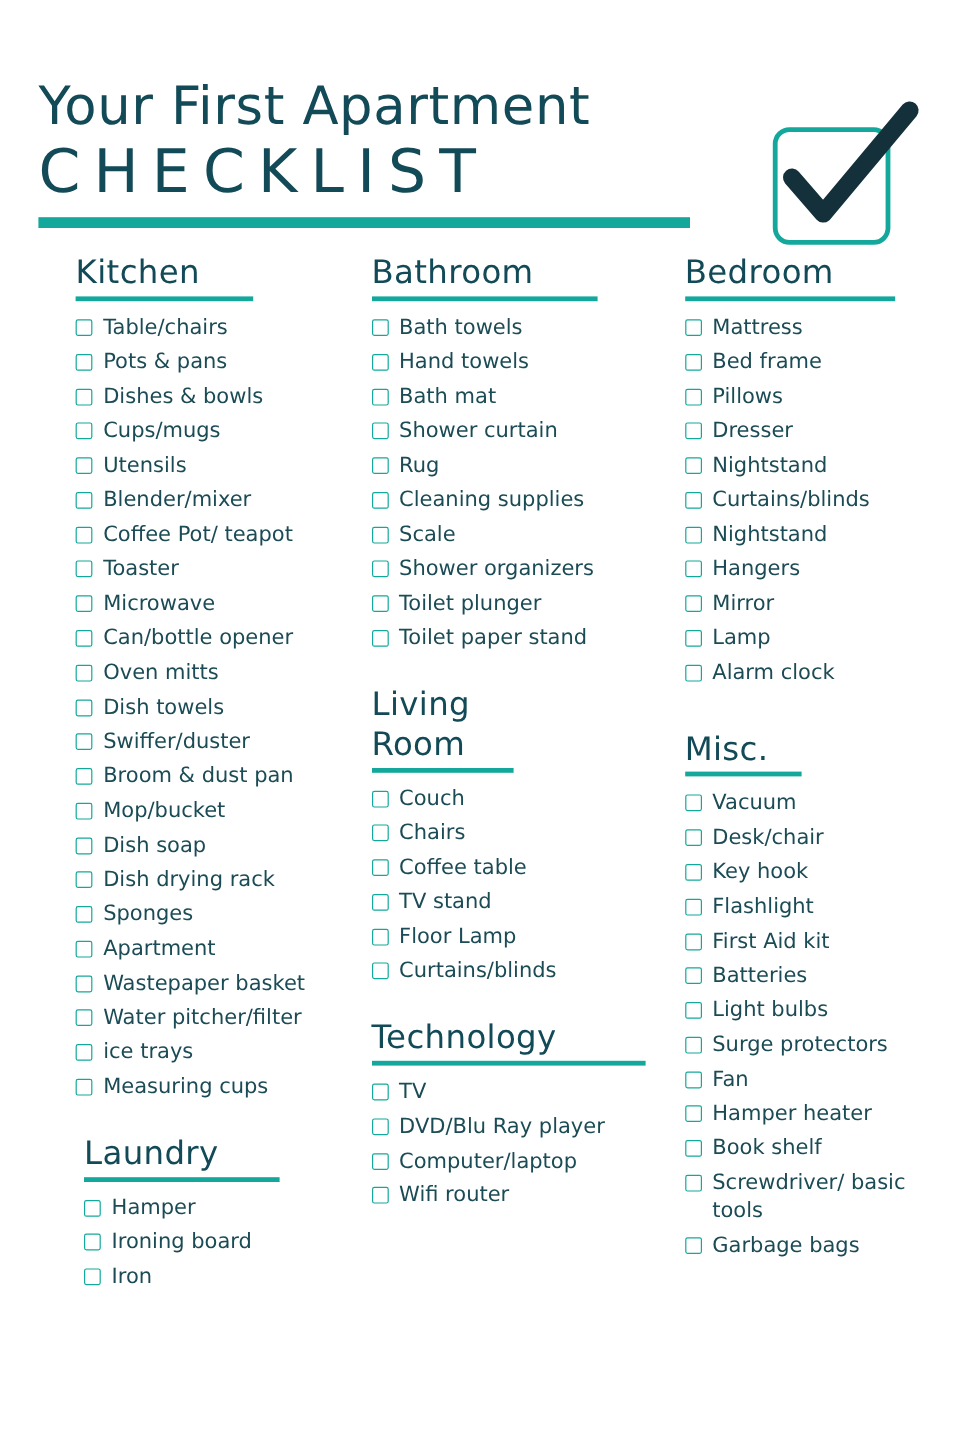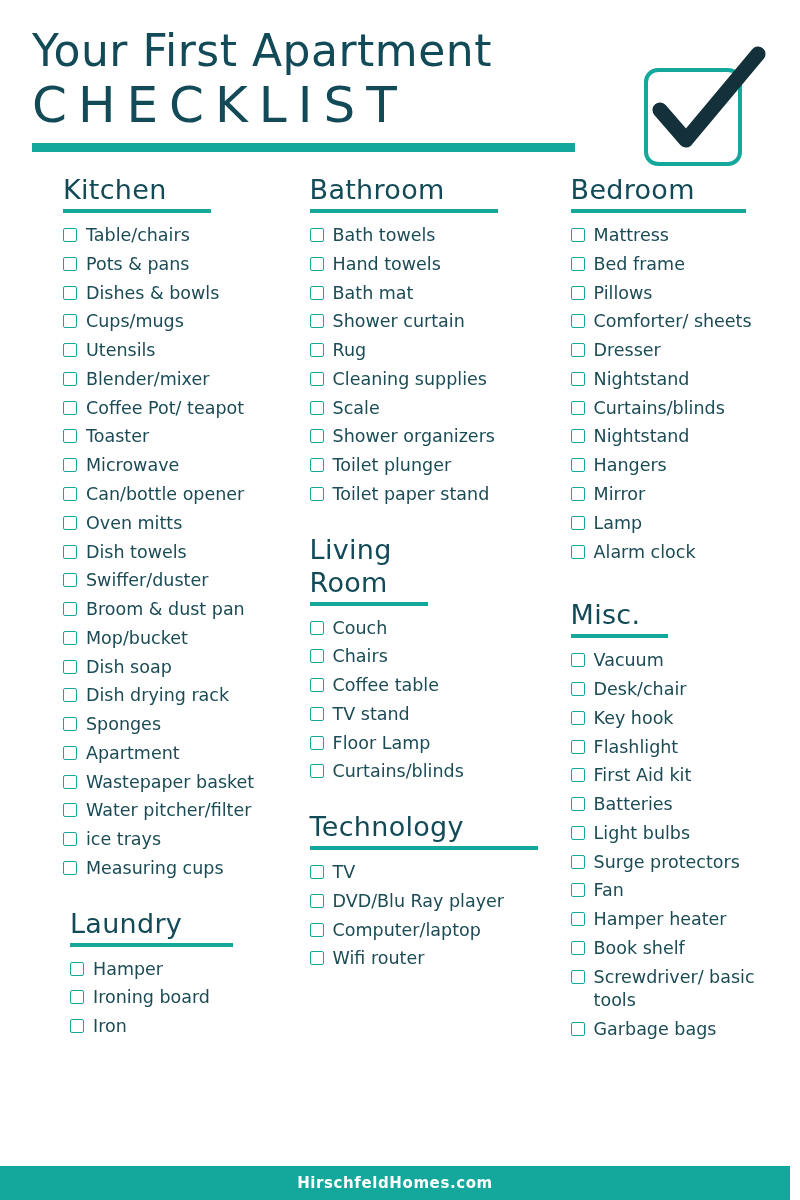--- a/index.html
+++ b/index.html
@@ -20,20 +20,21 @@
     width: 800px;
     height: 1200px;
     position: relative;
     padding: 0;
     background: #fff;
   }
   
   .header {
     padding: 28px 32px 0 32px;
     position: relative;
+    margin-top: 38px;
   }
   .title-main {
     font-family: "DejaVu Sans", sans-serif;
     font-size: 44px;
     font-weight: 400;
     letter-spacing: 0.5px;
     color: #124a57;
     line-height: 1.05;
     margin: 0;
     white-space: nowrap;
@@ -419,24 +420,20 @@
           <li>
               <span class="box"></span>
               <span class="item-label">Bed frame</span>
             </li>
           <li>
               <span class="box"></span>
               <span class="item-label">Pillows</span>
             </li>
           <li>
               <span class="box"></span>
-              <span class="item-label">Comforter/ sheets</span>
-            </li>
-          <li>
-              <span class="box"></span>
               <span class="item-label">Dresser</span>
             </li>
           <li>
               <span class="box"></span>
               <span class="item-label">Nightstand</span>
             </li>
           <li>
               <span class="box"></span>
               <span class="item-label">Curtains/blinds</span>
             </li>

